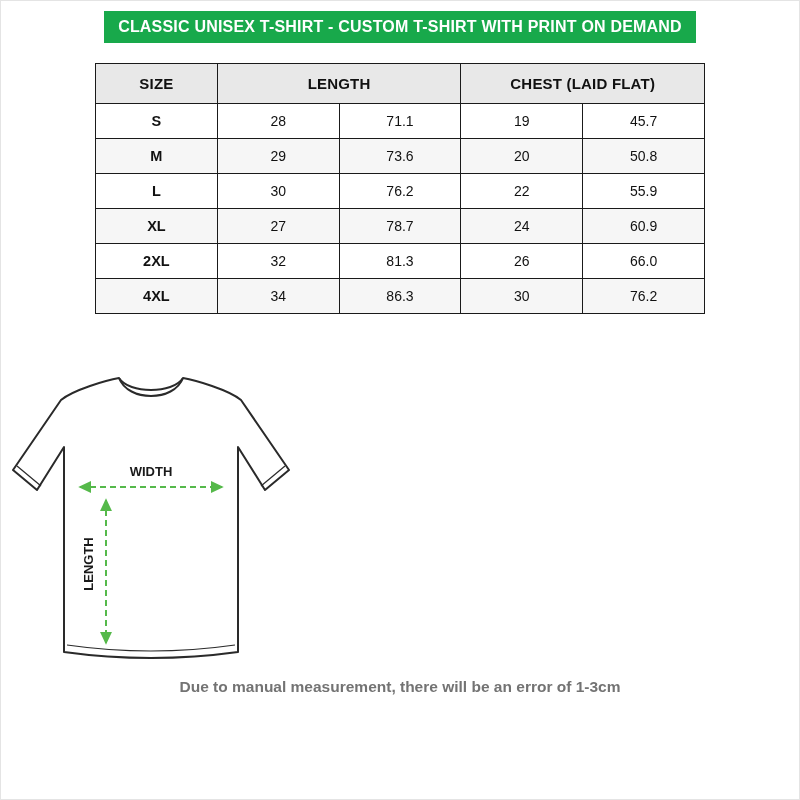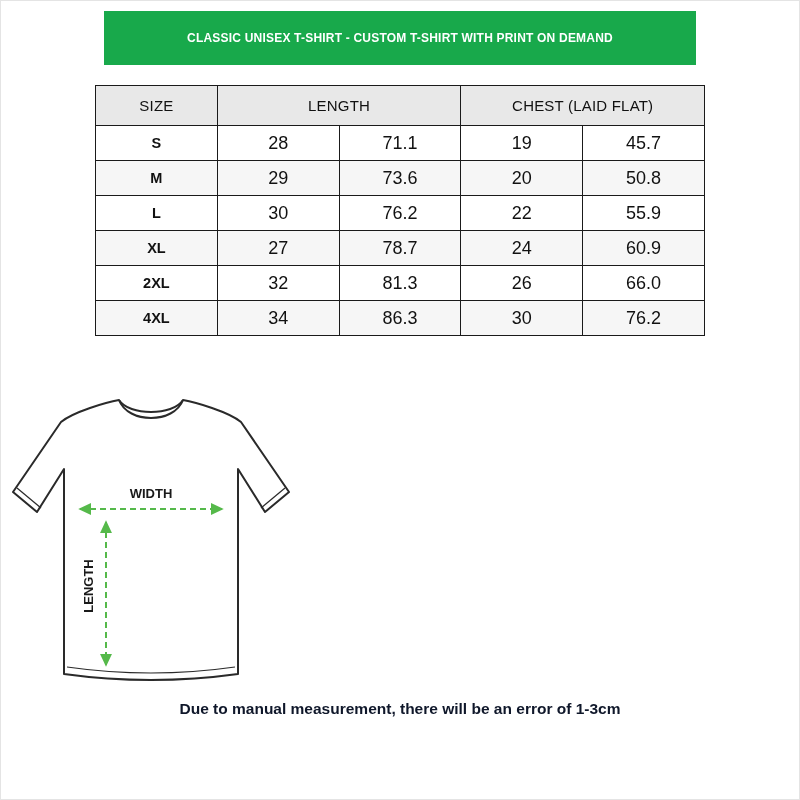--- a/index.html
+++ b/index.html
@@ -9,61 +9,61 @@
     font-family: "Liberation Sans", sans-serif;
     color: #111;
   }
   .page {
     width: 800px; height: 800px;
     background: #fff;
     border: 1px solid #e4e4e4;
     overflow: hidden;
   }
   .banner {
-    width: 592px; height: 54px;
+    width: 592px; height: 32px;
     margin: 10px auto 0;
     background: #18a94b;
     color: #fff;
     display: flex; align-items: center; justify-content: center;
-    font-weight: bold; font-size: 12px; letter-spacing: 0.2px;
+    font-weight: bold; font-size: 16px; letter-spacing: 0.2px;
     text-align: center;
     white-space: nowrap;
   }
   .size-table {
     width: 610px;
     margin: 20px auto 0;
     border-collapse: collapse;
     table-layout: fixed;
     text-align: center;
   }
   .size-table th, .size-table td { border: 1px solid #1a1a1a; }
   .size-table thead th {
     background: #e8e8e8;
     height: 40px;
     font-size: 15px;
-    font-weight: normal;
+    font-weight: bold;
     letter-spacing: 0.2px;
   }
   .size-table td {
     height: 35px;
-    font-size: 18px;
+    font-size: 14px;
     color: #111;
   }
   .size-table td.size-cell { font-weight: bold; font-size: 14.5px; }
   .size-table tbody tr:nth-child(even) { background: #f6f6f6; }
   .diagram {
     margin-top: 50px;
     display: flex;
     justify-content: flex-start;
   }
   .diagram svg text { font-family: "Liberation Sans", sans-serif; }
   .footnote {
     margin-top: 12px;
     text-align: center;
-    color: #0f172a;
+    color: #737373;
     font-weight: bold;
     font-size: 15.5px;
   }
 </style>
 </head>
 <body>
 
 <div class="page">
 
   <div class="banner">

